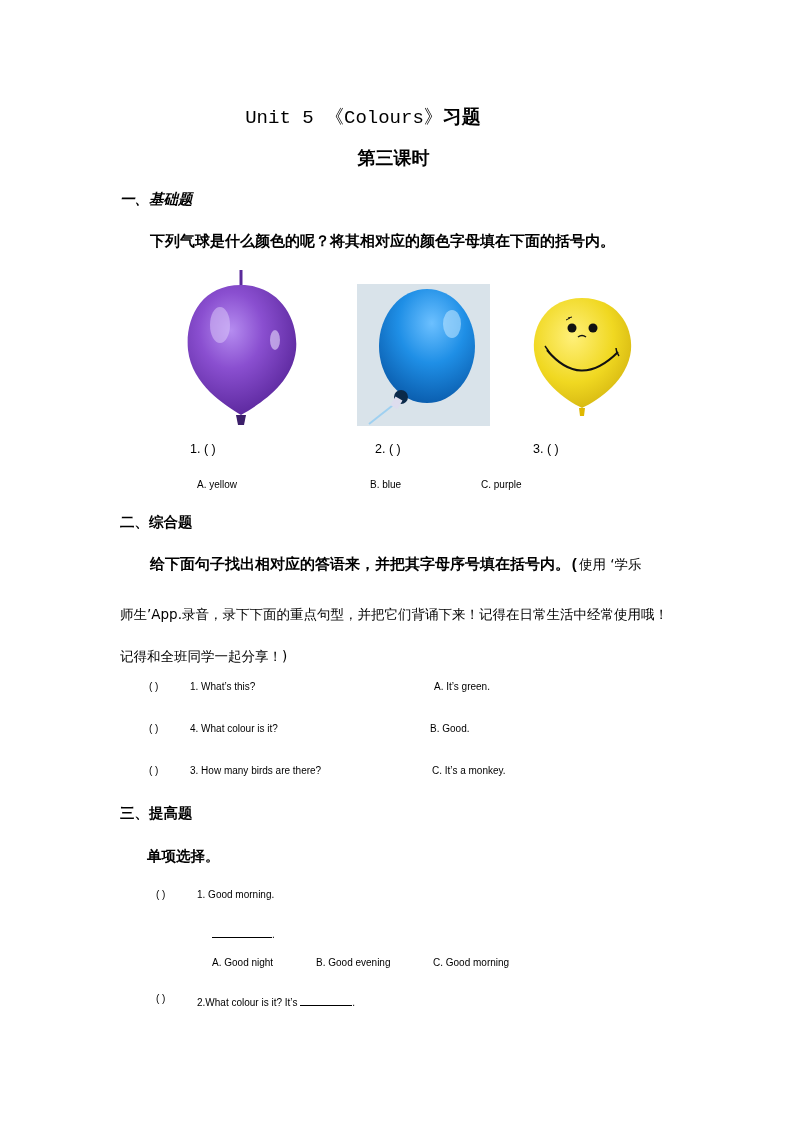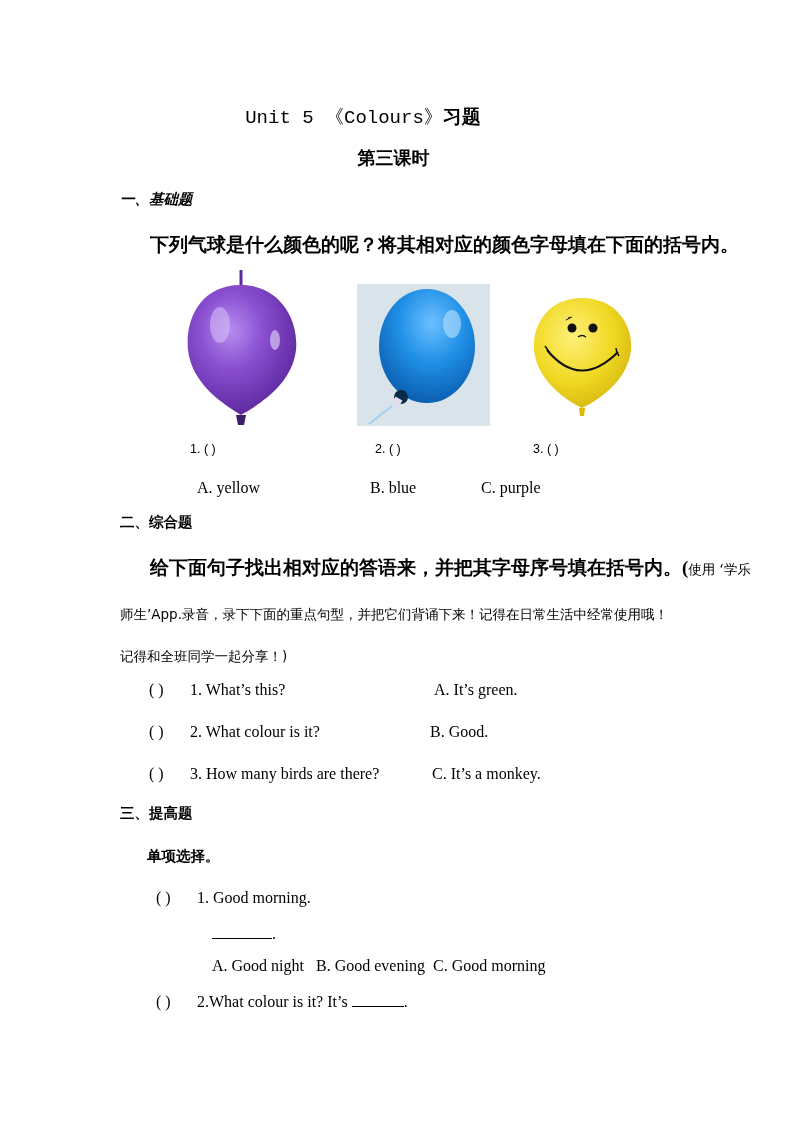--- a/index.html
+++ b/index.html
@@ -3,23 +3,23 @@
 <meta charset="utf-8">
 <style>
   html, body { margin: 0; padding: 0; background: #ffffff; }
   body { width: 793px; height: 1122px; position: relative; overflow: hidden; color: #000; }
   .abs { position: absolute; white-space: nowrap; }
   .title { top: 104px; left: 0; width: 726px; text-align: center; font-size: 19px; }
   .title .mono { font-family: "Liberation Mono", "DejaVu Sans Mono", monospace; }
   .title .cn { font-family: "DejaVu Sans", sans-serif; font-weight: bold; }
   .subtitle { top: 146px; left: 0; width: 787px; text-align: center; font-family: "DejaVu Sans", sans-serif; font-weight: bold; font-size: 18px; }
   .section { font-family: "DejaVu Sans", sans-serif; font-weight: bold; font-size: 14.5px; }
-  .instr { font-family: Liberation Serif, serif; font-weight: bold; font-size: 19px; }
+  .instr { font-family: Liberation Mono, monospace; font-weight: bold; font-size: 15px; }
   .note { font-family: "DejaVu Sans", sans-serif; font-size: 13.5px; margin-top: 9px; }
-  .serif { font-family: Liberation Serif, serif; font-size: 16px; }
+  .serif { font-family: Liberation Sans, sans-serif; font-size: 10px; }
   .sans-small { font-family: "Liberation Sans", "DejaVu Sans", sans-serif; font-size: 12.5px; }
   .img-box { position: absolute; }
   .blank { display: inline-block; border-bottom: 1px solid #000; height: 12px; vertical-align: baseline; }
 </style>
 </head>
 <body>
 
 <div class="abs title">
   <span class="mono">Unit 5 《Colours》</span><span class="cn">习题</span>
 </div>
@@ -96,21 +96,21 @@
   <span class="instr">给下面句子找出相对应的答语来，并把其字母序号填在括号内。(</span><span class="note">使用 ‘学乐</span>
 </div>
 <div class="abs note" style="top:597px; left:120px;">师生’App.录音，录下下面的重点句型，并把它们背诵下来！记得在日常生活中经常使用哦！</div>
 <div class="abs note" style="top:639px; left:120px;">记得和全班同学一起分享！)</div>
 
 <div class="abs serif" style="top:681px; left:149px;">(      )</div>
 <div class="abs serif" style="top:681px; left:190px;">1. What’s this?</div>
 <div class="abs serif" style="top:681px; left:434px;">A. It’s green.</div>
 
 <div class="abs serif" style="top:723px; left:149px;">(      )</div>
-<div class="abs serif" style="top:723px; left:190px;">2. What colour is it?</div>
+<div class="abs serif" style="top:723px; left:190px;">4. What colour is it?</div>
 <div class="abs serif" style="top:723px; left:430px;">B. Good.</div>
 
 <div class="abs serif" style="top:765px; left:149px;">(      )</div>
 <div class="abs serif" style="top:765px; left:190px;">3. How many birds are there?</div>
 <div class="abs serif" style="top:765px; left:432px;">C. It’s a monkey.</div>
 
 <div class="abs section" style="top:804px; left:120px;">三、提高题</div>
 <div class="abs section" style="top:847px; left:147px;">单项选择。</div>
 
 <div class="abs serif" style="top:889px; left:156px;">(      )</div>

